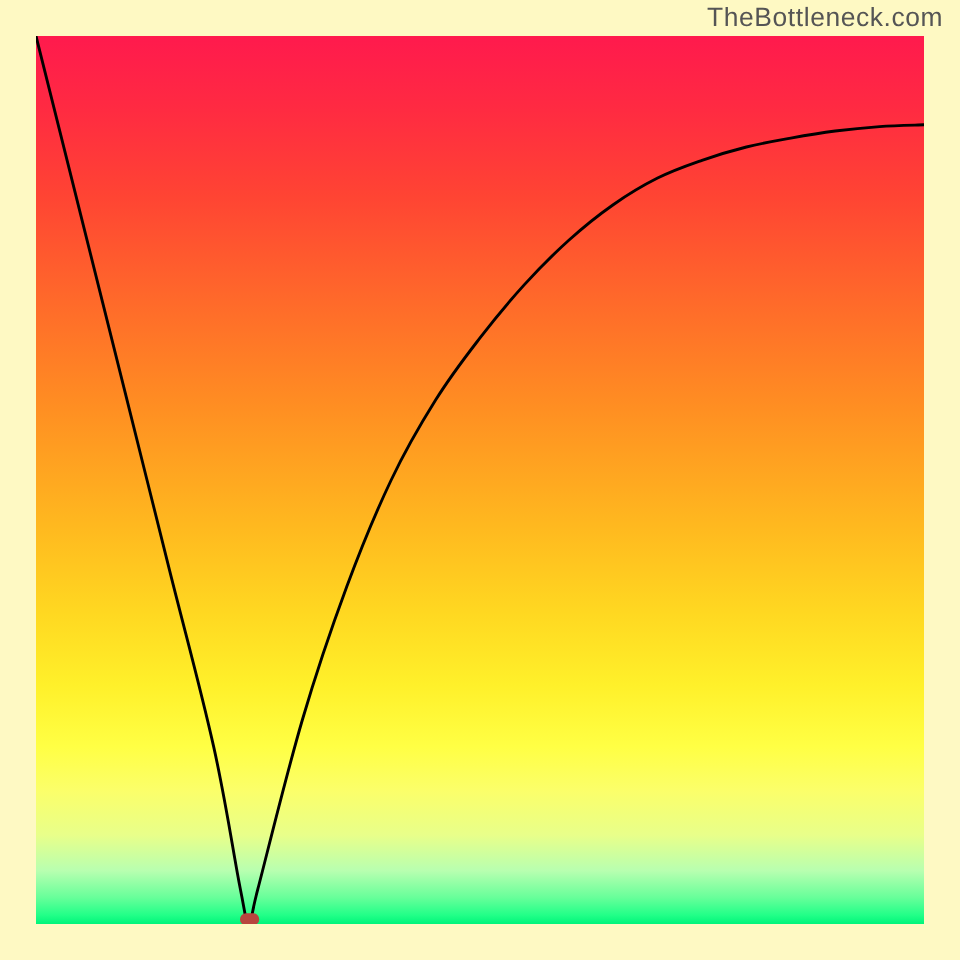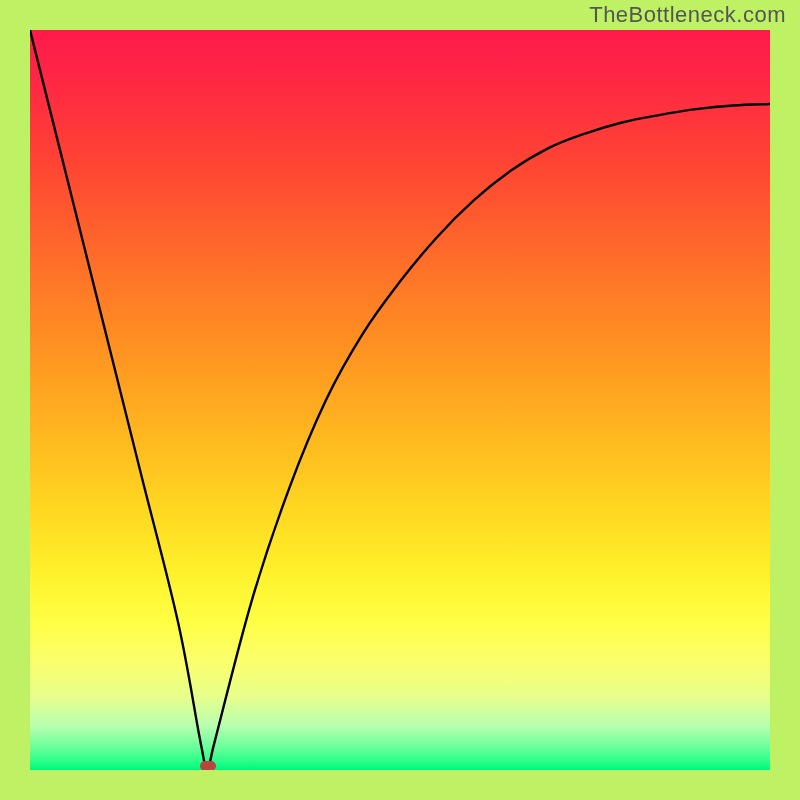--- a/index.html
+++ b/index.html
@@ -8,21 +8,21 @@
     width: 800px;
     height: 800px;
     background: #000;
     font-family: Arial, Helvetica, sans-serif;
     overflow: hidden;
   }
   .frame {
     position: relative;
     width: 800px;
     height: 800px;
-    background: #bef264;
+    background: #fef9c3;
   }
   .watermark {
     position: absolute;
     top: 2px;
     right: 14px;
     color: #555;
     font-size: 22px;
     font-weight: 400;
     letter-spacing: 0.5px;
     z-index: 10;

